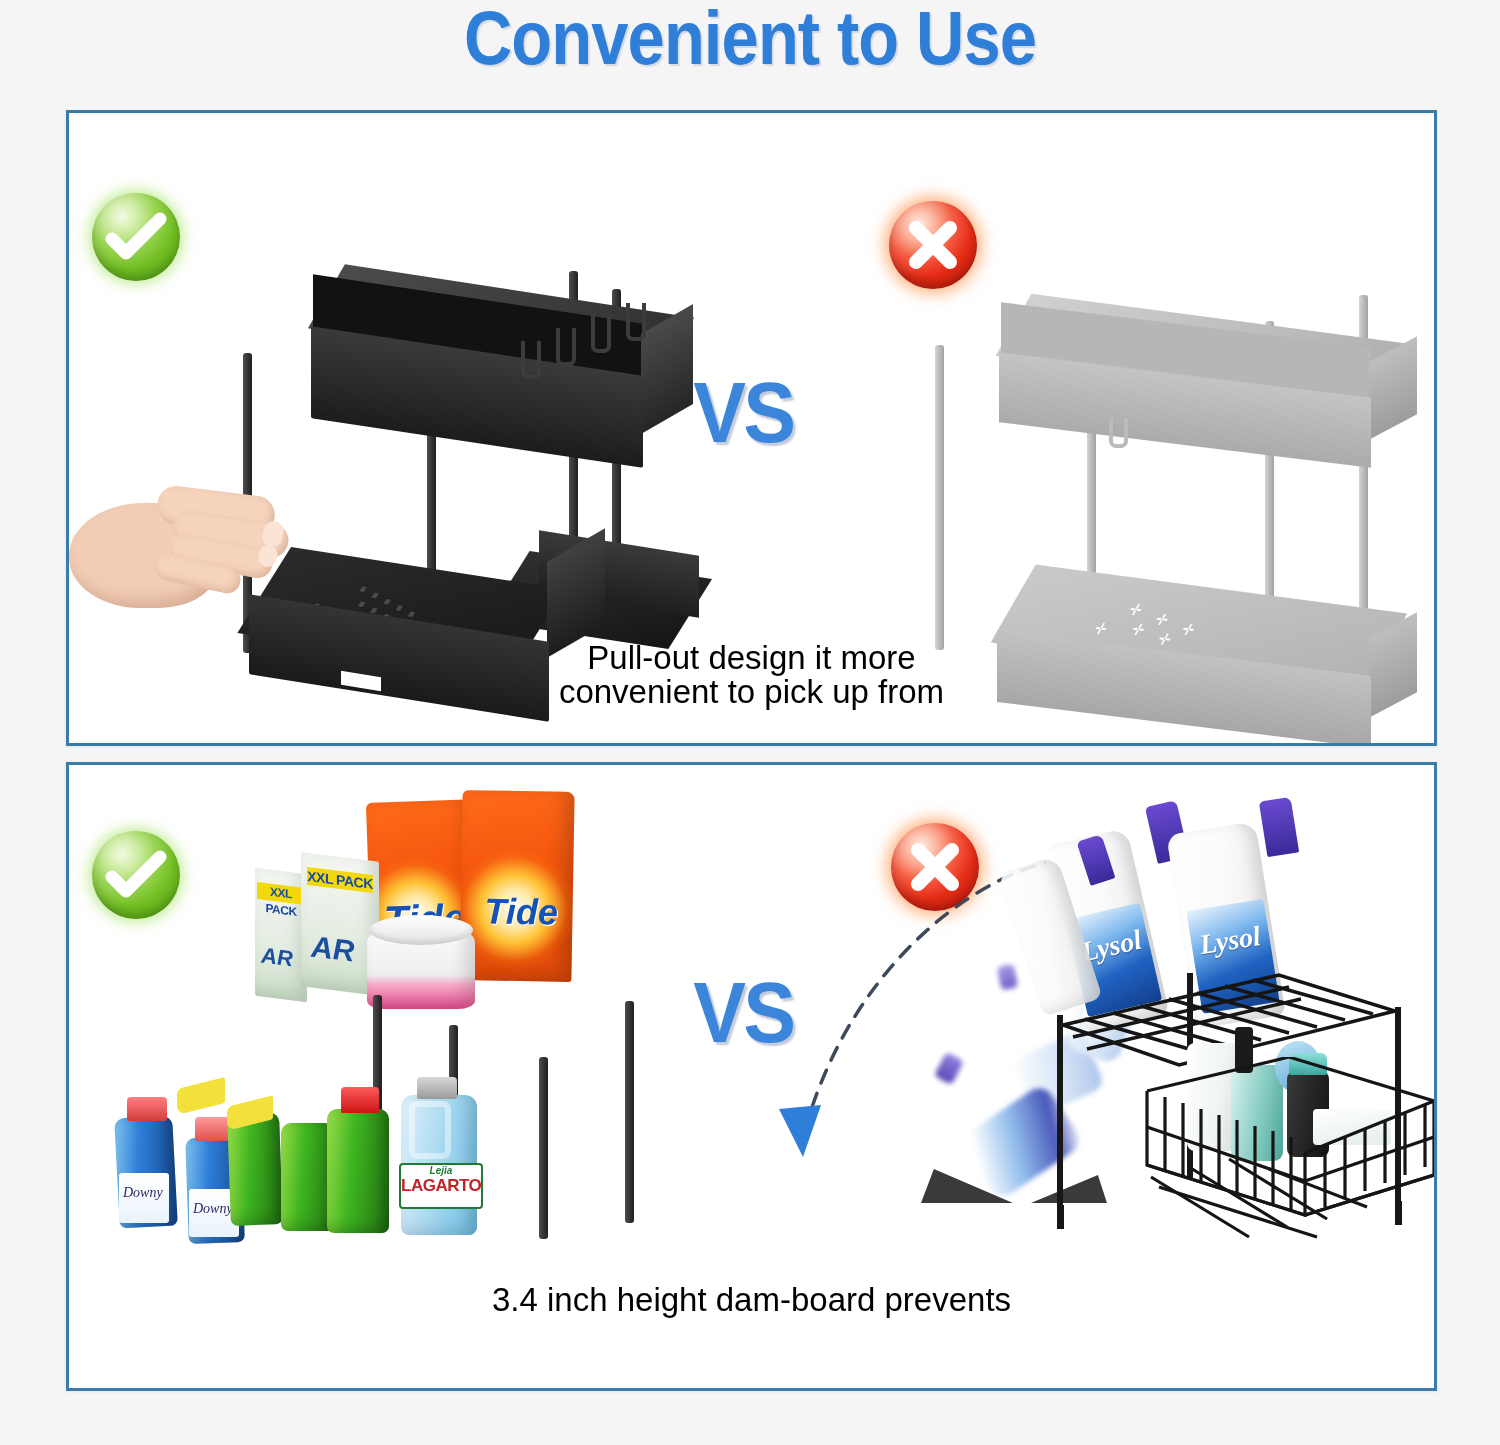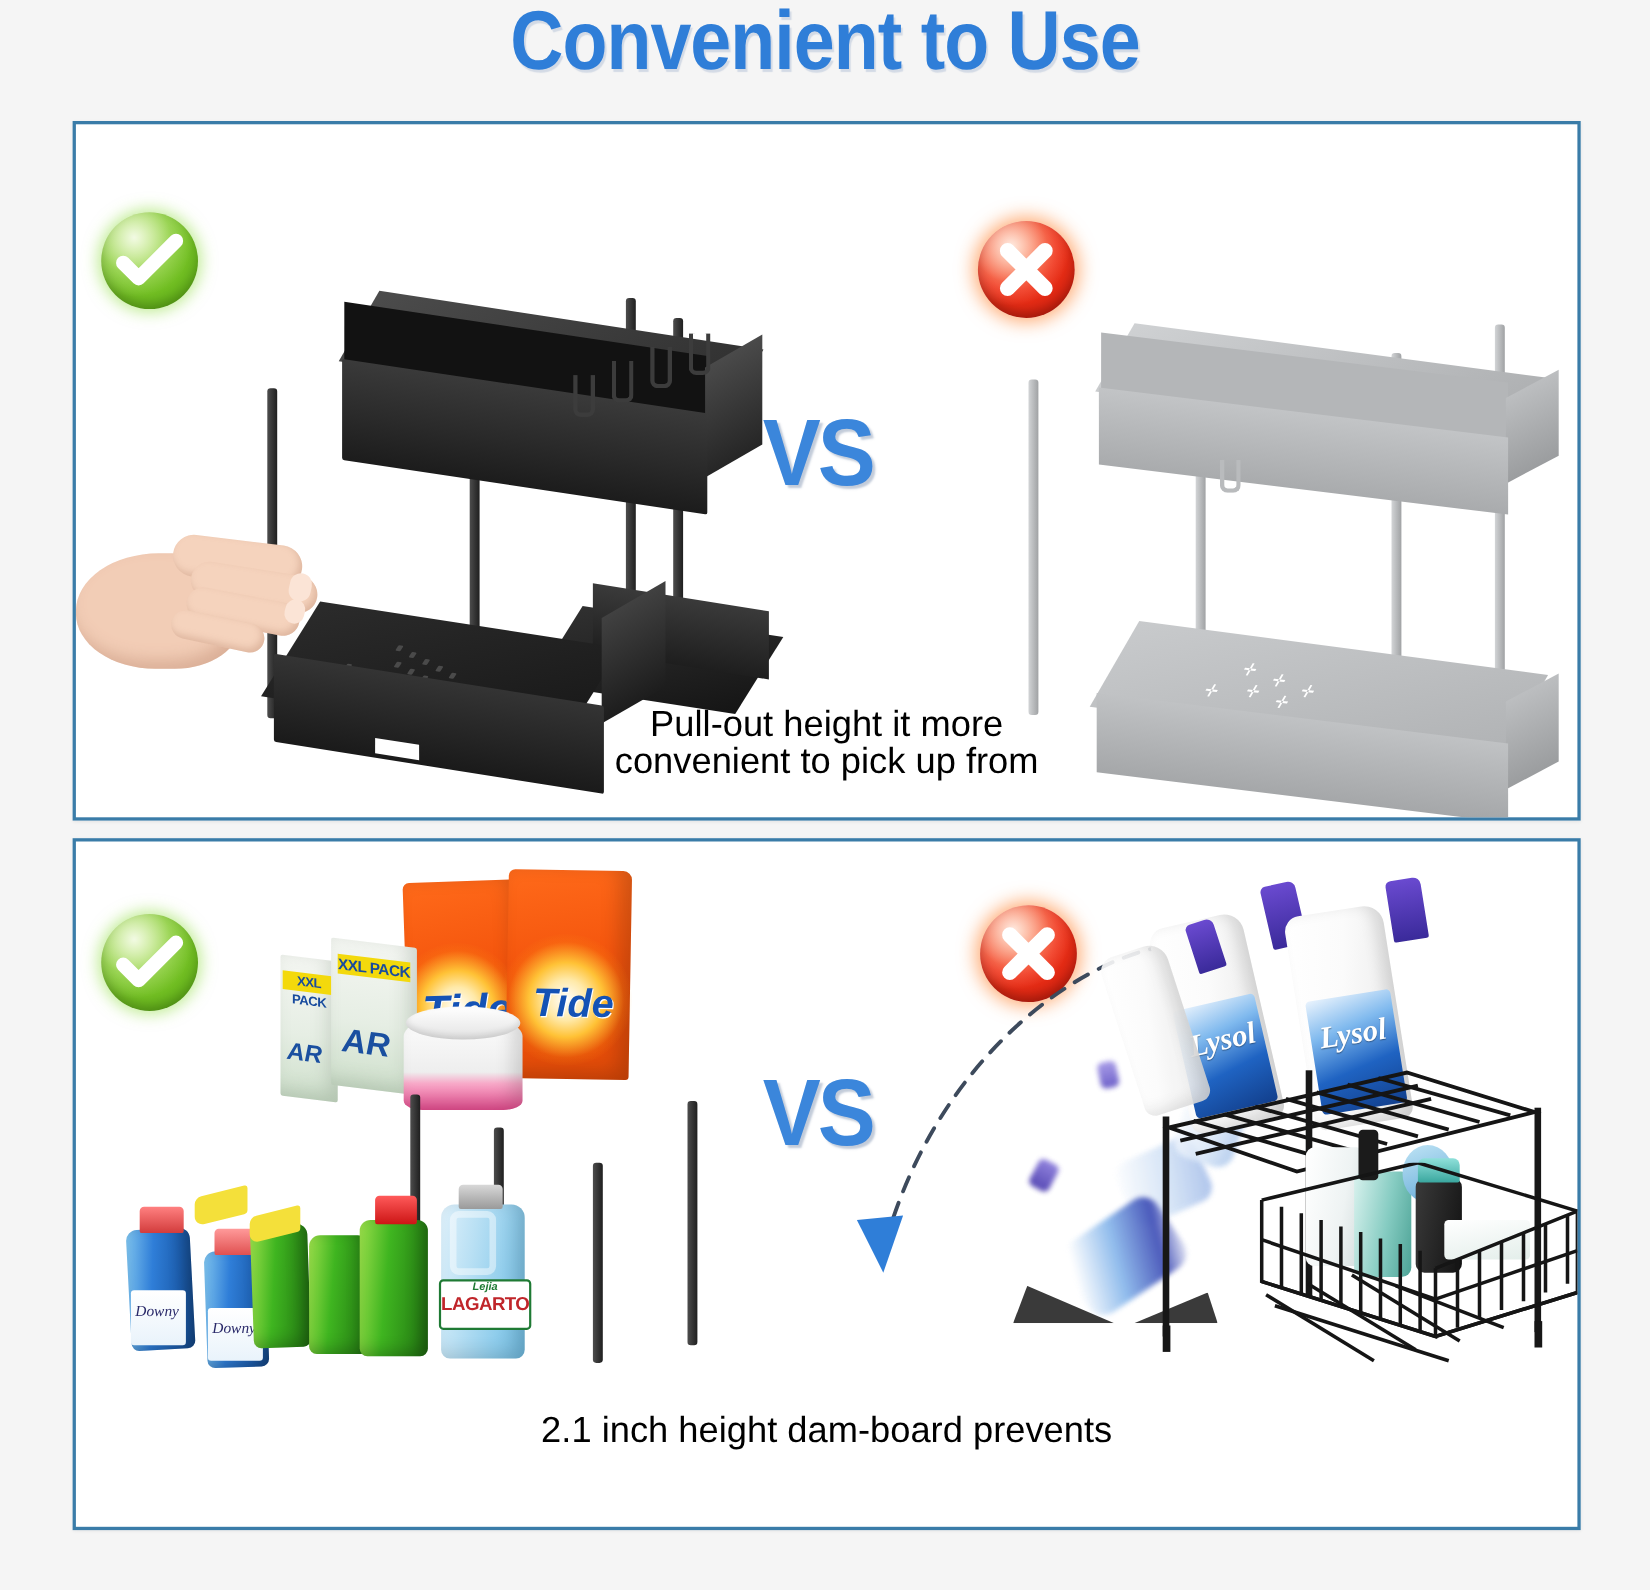--- a/index.html
+++ b/index.html
@@ -339,21 +339,21 @@
         <div class="gvent" style="left:152px;top:28px;">✛</div>
         <div class="gvent" style="left:184px;top:34px;">✛</div>
         <div class="gvent" style="left:134px;top:40px;">✛</div>
         <div class="gvent" style="left:166px;top:46px;">✛</div>
         <div class="gvent" style="left:96px;top:44px;">✛</div>
       </div>
       <div id="gry-bot-side"></div>
       <div id="gry-bot-front"></div>
     </div>
 
-    <div class="caption" style="top:528px;">Pull-out height it more</div>
+    <div class="caption" style="top:528px;">Pull-out design it more</div>
     <div class="caption" style="top:562px;">convenient to pick up from</div>
   </div>
 
   <div class="panel" id="panel-2">
 
     <div class="badge badge-ok" style="left:23px;top:66px;">
       <div class="gl"></div>
       <svg viewBox="0 0 88 88">
         <path d="M20 46 L34 60 L68 26" stroke="#ffffff" stroke-width="13" fill="none" stroke-linecap="round" stroke-linejoin="round"></path>
       </svg>
@@ -515,16 +515,16 @@
           <path d="M140 112 L238 150"></path>
             <path d="M18 108 L176 158 L305 118"></path>
           <path d="M30 130 L188 180"></path>
         </g>
       </svg>
 
       <div class="wire wire-v" style="left:988px;top:440px;height:24px;width:7px;"></div>
       <div class="wire wire-v" style="left:1326px;top:436px;height:24px;width:7px;"></div>
     </div>
 
-    <div class="caption" style="top:518px;">2.1 inch height dam-board prevents</div>
+    <div class="caption" style="top:518px;">3.4 inch height dam-board prevents</div>
   </div>
 
 </div>
 
 </body></html>

